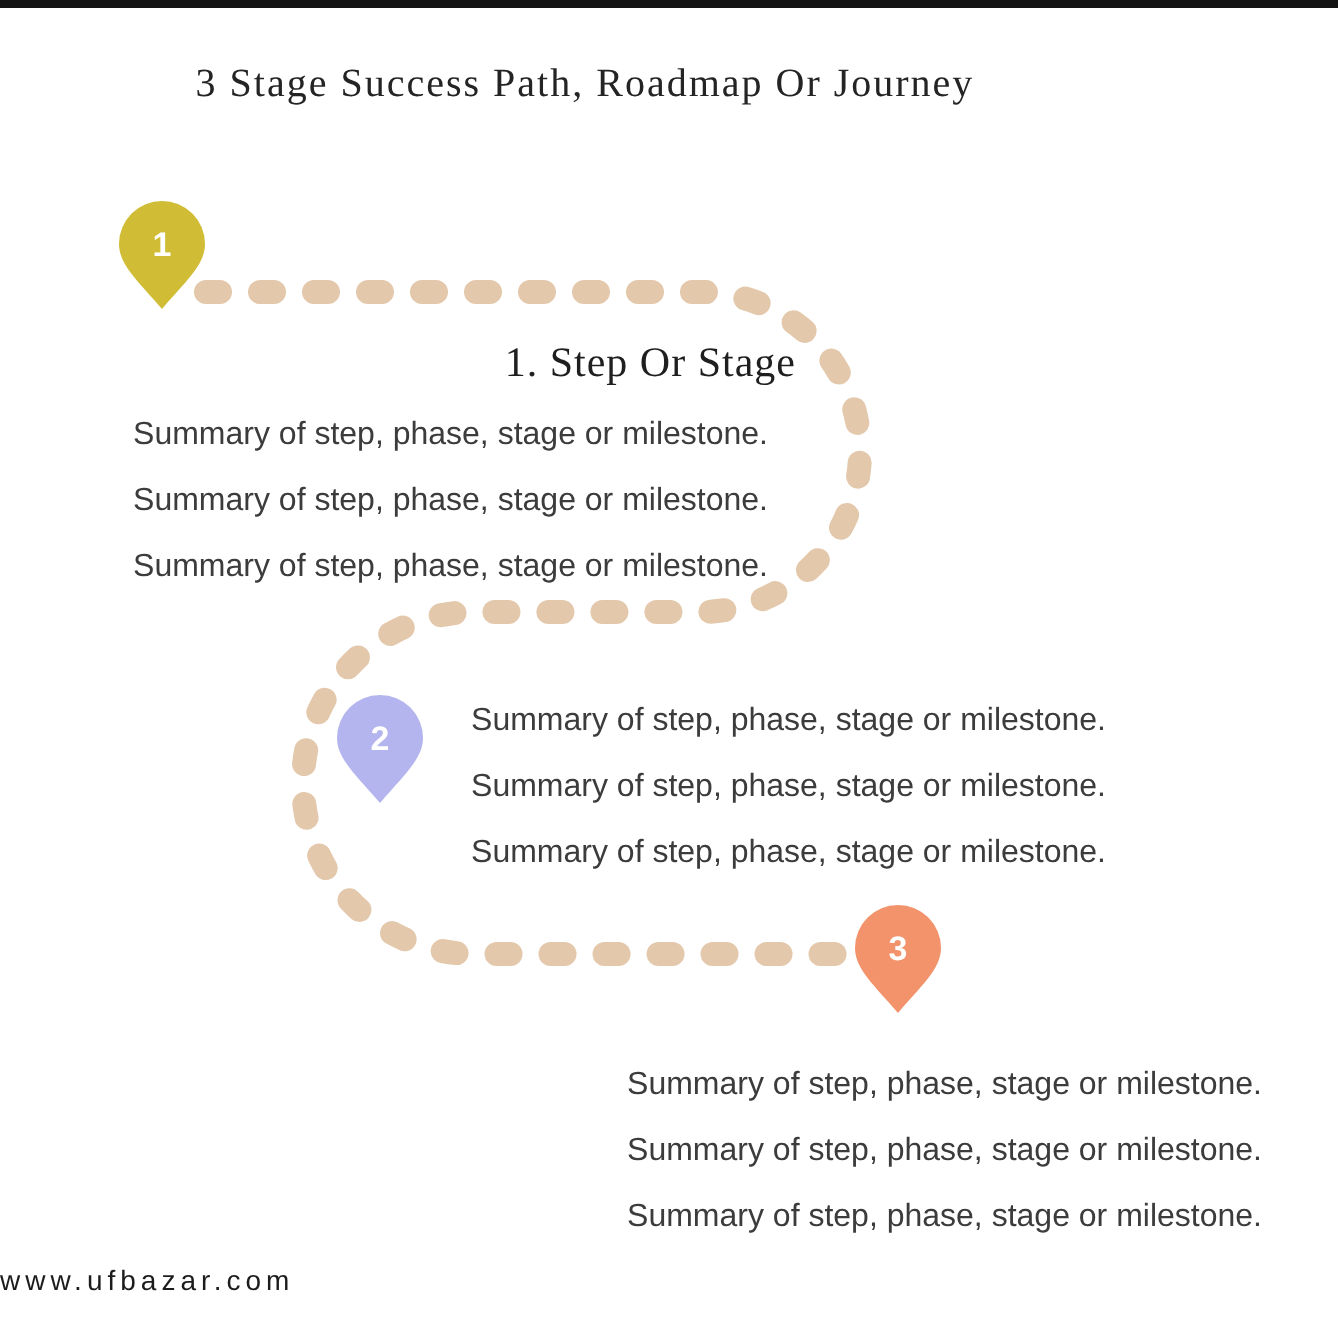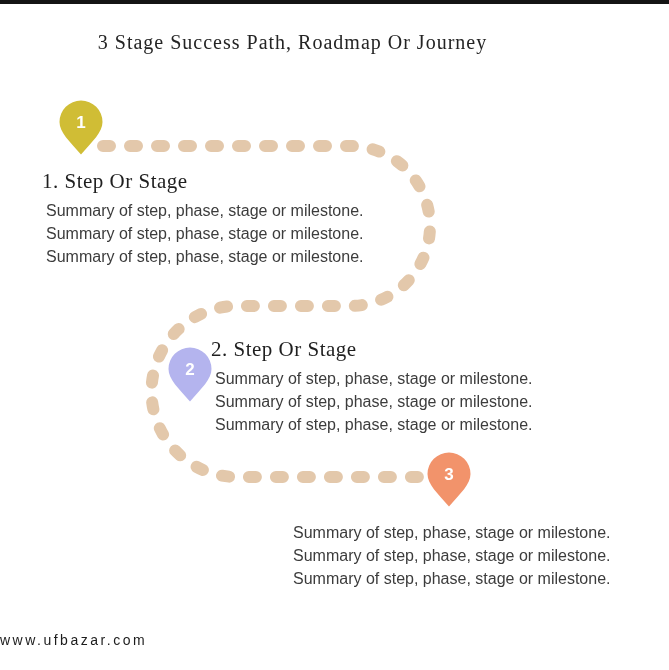--- a/index.html
+++ b/index.html
@@ -14,27 +14,27 @@
     position:absolute; top:31px; left:0; width:539px; text-align:center;
     font-family:"Liberation Serif", serif; font-size:20px; font-weight:400;
     letter-spacing:1px; color:#242424; white-space:nowrap;padding-left:23px;
   }
   .route { position:absolute; top:0; left:0; }
   .marker { position:absolute; }
   .marker text {
     fill:#ffffff; font-family:"Liberation Sans", sans-serif;
     font-size:17px; font-weight:bold;
   }
-  .stage { position:absolute; width:356px; text-align:left; }
+  .stage { position:absolute; width:356px; text-align:right; }
   .stage-title {
     font-family:"Liberation Serif", serif; font-size:21px; font-weight:400;
     color:#1f1f1f; letter-spacing:0.5px; margin:0 0 7px 0;
   }
   .stage-summary {
-    font-size:16px; line-height:19px; color:#3c3c3c; margin:4px; white-space:nowrap;
+    font-size:16px; line-height:19px; color:#3c3c3c; margin:14px; white-space:nowrap;
   }
   .footer {
     position:absolute; top:632px; left:0; width:669px; text-align:left;
     font-size:14px; letter-spacing:2.5px; color:#1c1c1c;
   }
 </style>
 </head>
 <body>
 
 <div class="canvas">
@@ -63,21 +63,20 @@
   </svg>
 
   <div class="stage" style="left:42px; top:169px;">
     <h2 class="stage-title">1. Step Or Stage</h2>
     <p class="stage-summary">Summary of step, phase, stage or milestone.</p>
     <p class="stage-summary">Summary of step, phase, stage or milestone.</p>
     <p class="stage-summary">Summary of step, phase, stage or milestone.</p>
   </div>
 
   <div class="stage" style="left:211px; top:337px;">
-    <h2 class="stage-title">2. Step Or Stage</h2>
     <p class="stage-summary">Summary of step, phase, stage or milestone.</p>
     <p class="stage-summary">Summary of step, phase, stage or milestone.</p>
     <p class="stage-summary">Summary of step, phase, stage or milestone.</p>
   </div>
 
   <div class="stage" style="left:289px; top:519px;">
     <p class="stage-summary">Summary of step, phase, stage or milestone.</p>
     <p class="stage-summary">Summary of step, phase, stage or milestone.</p>
     <p class="stage-summary">Summary of step, phase, stage or milestone.</p>
   </div>

